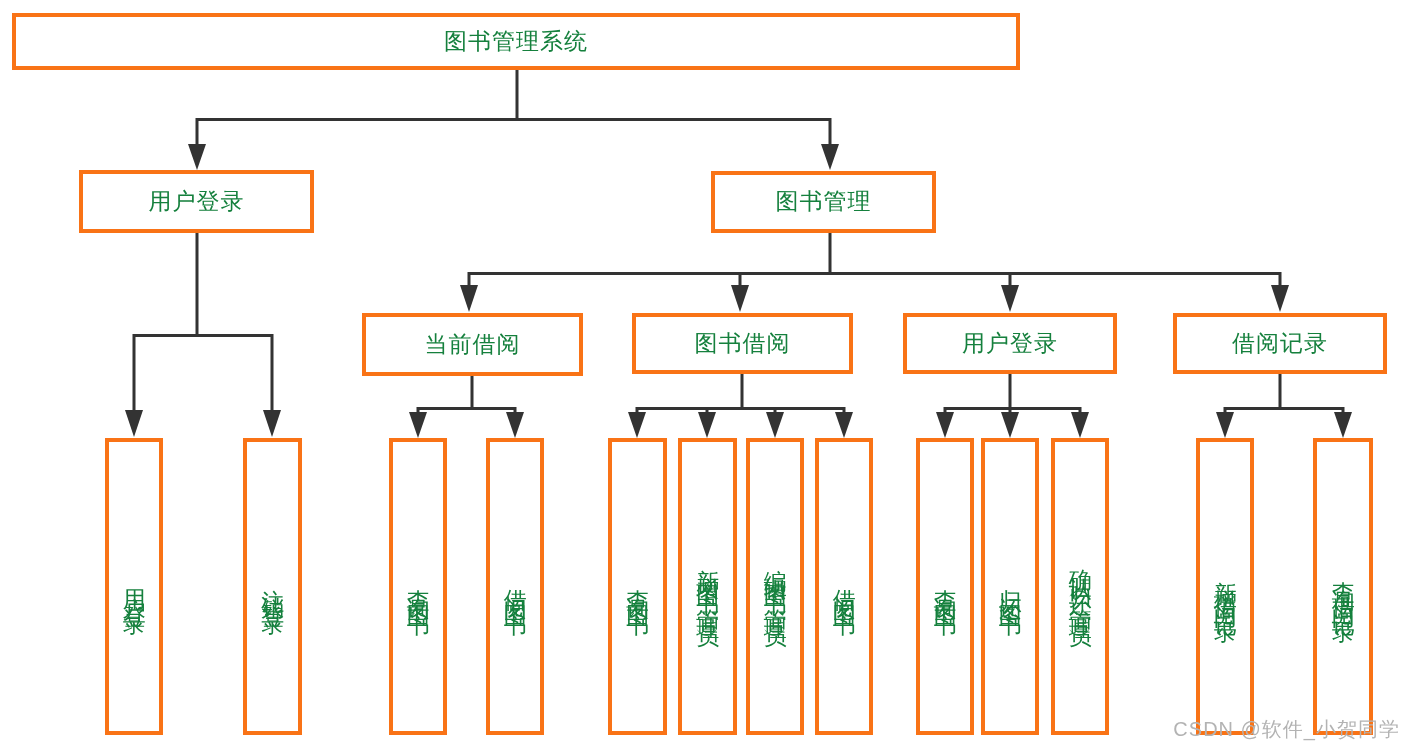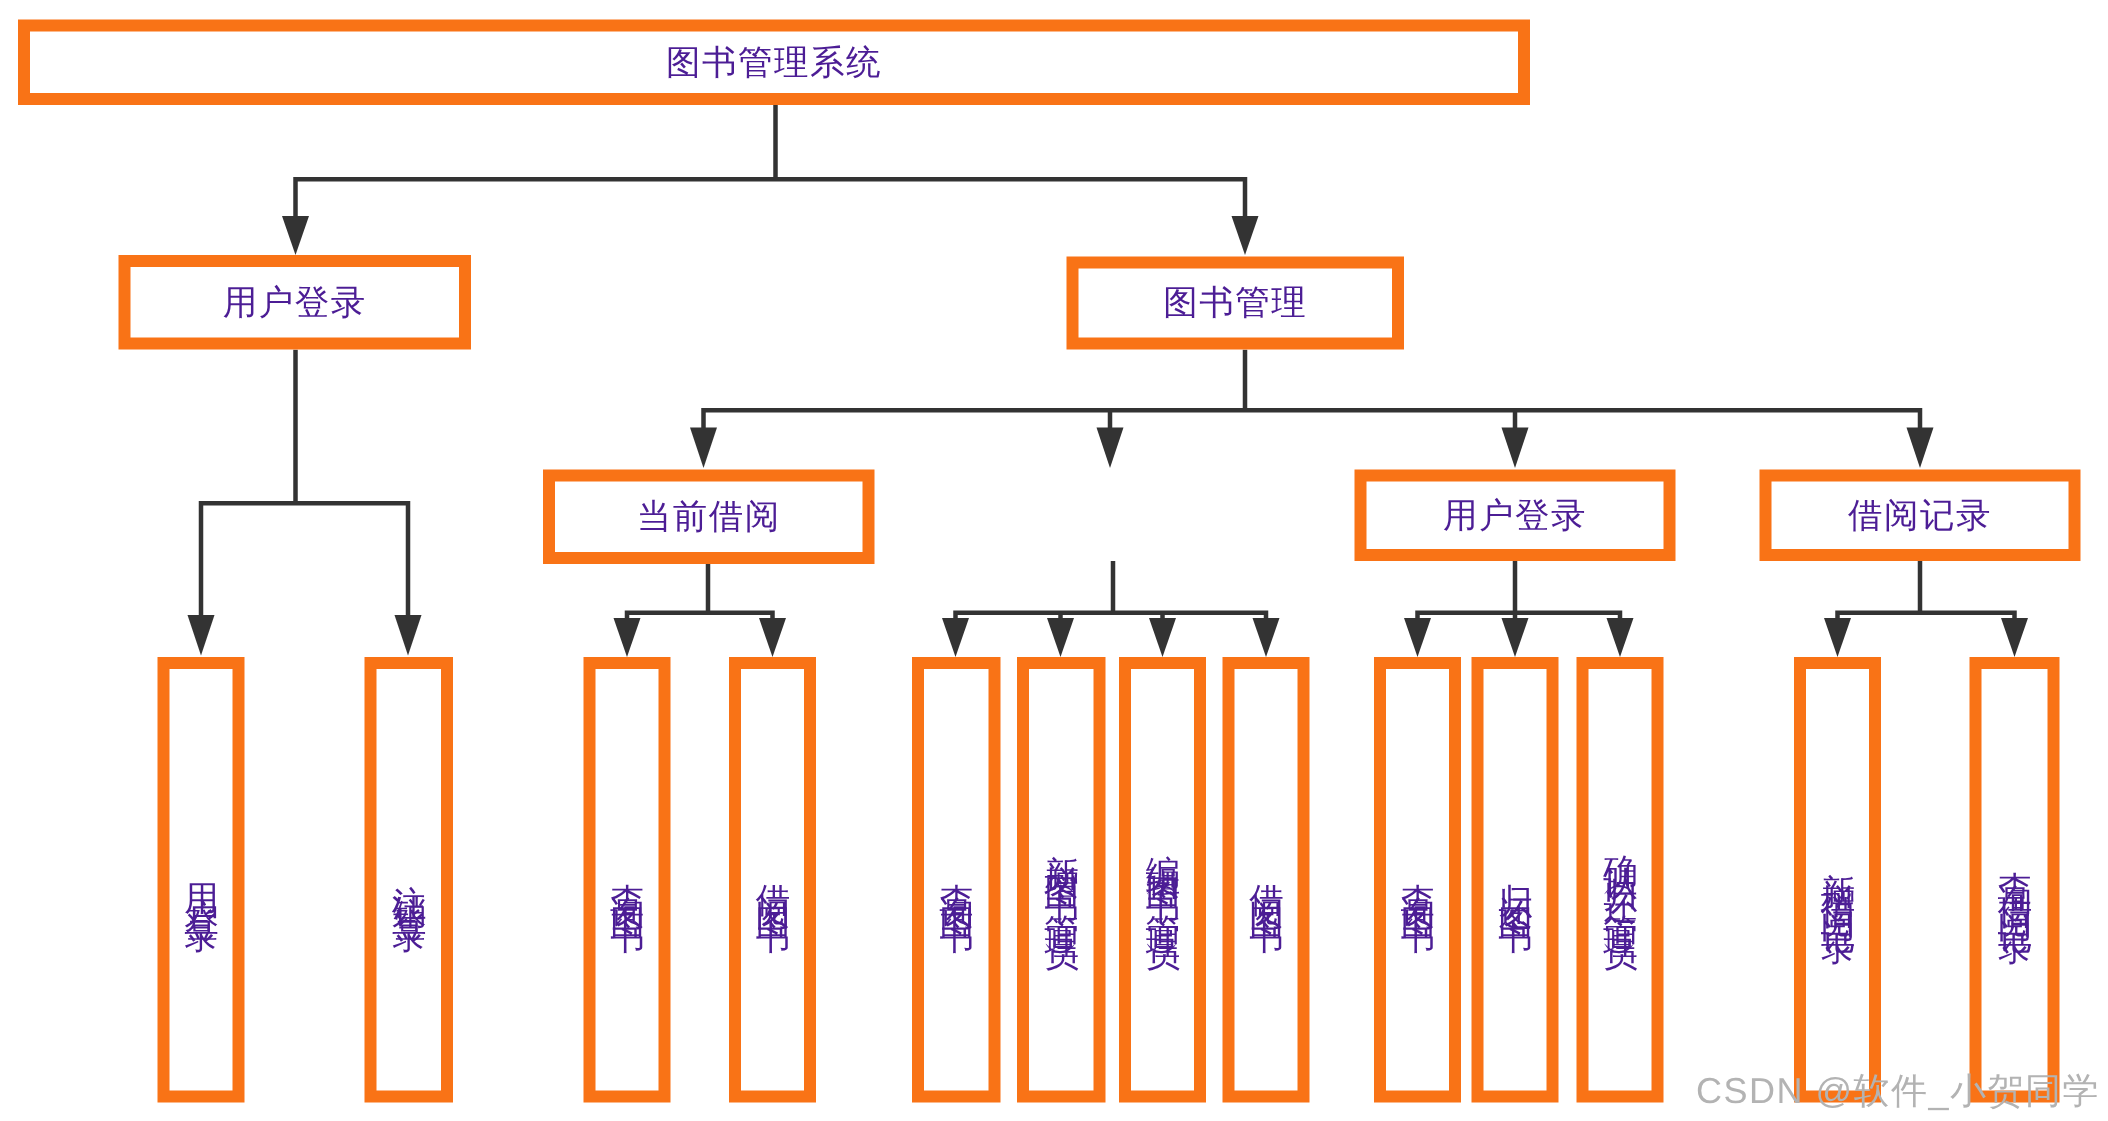--- a/index.html
+++ b/index.html
@@ -1,34 +1,34 @@
 <!DOCTYPE html>
 <html><head>
 <meta charset="utf-8">
 <style>
   html,body{margin:0;padding:0;background:#fff;}
   #stage{
     position:relative;width:1405px;height:747px;background:#ffffff;
     font-family:"Liberation Sans",sans-serif;color:#262626;overflow:hidden;
   }
   .node{
-    position:absolute;box-sizing:border-box;border:8px solid #f97316;
+    position:absolute;box-sizing:border-box;border:4px solid #f97316;
     background:#ffffff;display:flex;align-items:center;justify-content:center;
-    font-size:23px;color:#4c1d95;letter-spacing:1px;line-height:1.2;
+    font-size:23px;color:#15803d;letter-spacing:1px;line-height:1.2;
     white-space:nowrap;
   }
   .node.vert{
     writing-mode:vertical-rl;letter-spacing:8px;font-size:23px;
     top:438px;height:297px;width:58px;white-space:normal;
   }
   #connectors{position:absolute;left:0;top:0;width:1405px;height:747px;}
   #connectors path{stroke:#333333;stroke-width:3;fill:none;}
   #connectors polygon{fill:#333333;stroke:none;}
   .watermark{
-    position:absolute;right:5px;bottom:4px;font-size:24px;color:#b3b3b3;
+    position:absolute;right:5px;bottom:4px;font-size:20px;color:#b3b3b3;
     letter-spacing:1px;
   }
 </style>
 </head>
 <body>
 
 <div id="stage">
 
   <svg id="connectors" width="1405" height="747" viewBox="0 0 1405 747" xmlns="http://www.w3.org/2000/svg">
 
@@ -65,20 +65,21 @@
     <polygon points="1216,412 1234,412 1225,438"></polygon>
     <polygon points="1334,412 1352,412 1343,438"></polygon>
   </svg>
 
   <div class="node" style="left:12px;top:13px;width:1008px;height:57px;">图书管理系统</div>
 
   <div class="node" style="left:79px;top:170px;width:235px;height:63px;">用户登录</div>
   <div class="node" style="left:711px;top:171px;width:225px;height:62px;">图书管理</div>
 
   <div class="node" style="left:362px;top:313px;width:221px;height:63px;">当前借阅</div>
+  <div class="node" style="left:632px;top:313px;width:221px;height:61px;">图书借阅</div>
   <div class="node" style="left:903px;top:313px;width:214px;height:61px;">用户登录</div>
   <div class="node" style="left:1173px;top:313px;width:214px;height:61px;">借阅记录</div>
 
   <div class="node vert" style="left:105px;">用户登录</div>
   <div class="node vert" style="left:243px;width:59px;">注销登录</div>
 
   <div class="node vert" style="left:389px;">查询图书</div>
   <div class="node vert" style="left:486px;">借阅图书</div>
 
   <div class="node vert" style="left:608px;width:59px;">查询图书</div>

